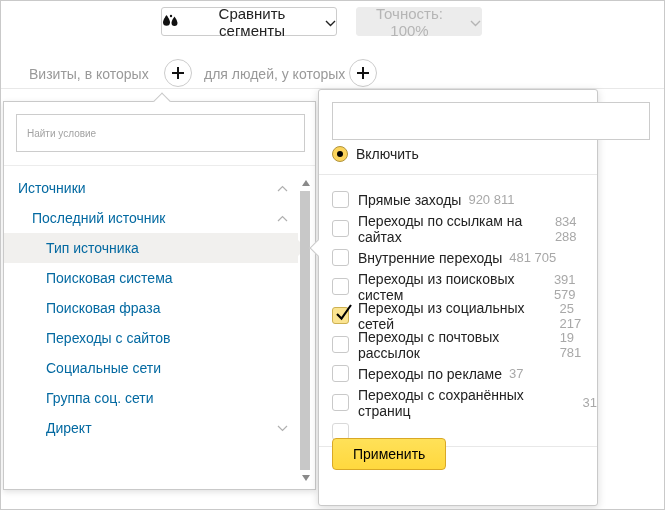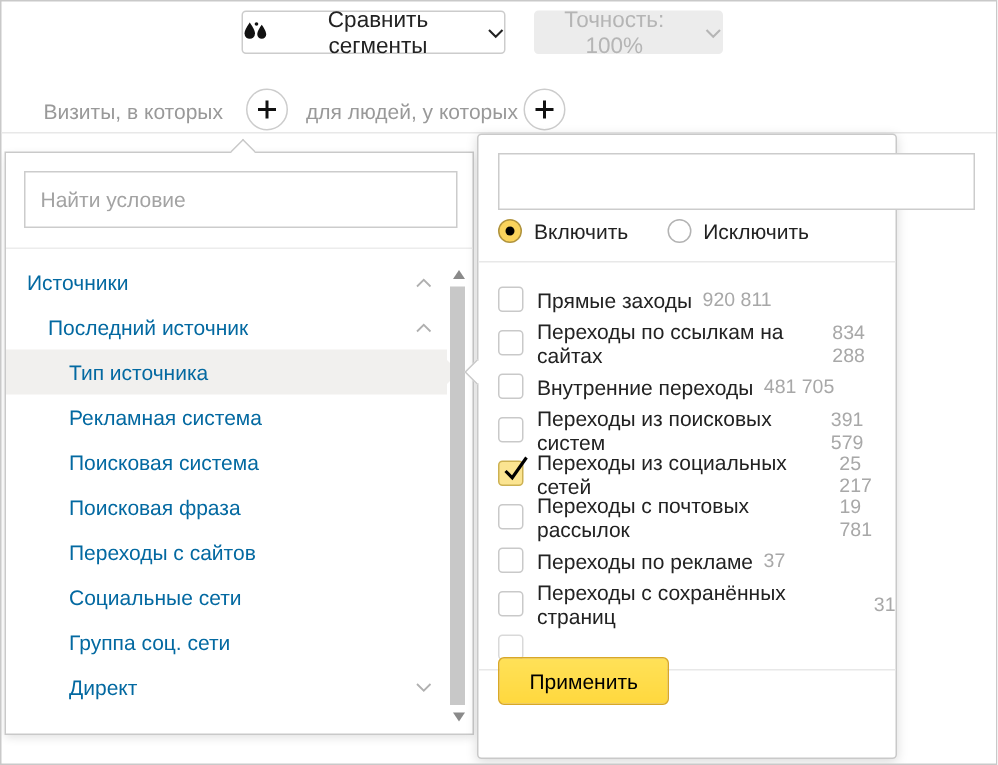--- a/index.html
+++ b/index.html
@@ -39,21 +39,21 @@
     background: #fff; border: 1px solid #c9c9c9;
     box-shadow: 0 2px 6px rgba(0,0,0,.12); z-index: 2;
   }
   .left-panel .notch-up {
     position: absolute; top: -7px; left: 152px; width: 12px; height: 12px;
     background: #fff; transform: rotate(45deg);
     border-left: 1px solid #c9c9c9; border-top: 1px solid #c9c9c9;
   }
   .search-input {
     position: absolute; left: 12px; top: 12px; width: 289px; height: 38px;
-    border: 1px solid #ccc; padding: 0 10px; font-size: 14px; color: #222;
+    border: 1px solid #ccc; padding: 0 10px; font-size: 10px; color: #222;
     font-family: "Liberation Sans", sans-serif; outline: none; background: #fff;
   }
   .search-input::placeholder { color: #a3a3a3; }
   .lp-divider { position: absolute; left: 0; top: 63px; width: 100%; height: 1px; background: #ececec; }
   .tree { position: absolute; left: 0; top: 71px; width: 100%; }
   .tree-item {
     width: 294px; height: 30px; display: flex; align-items: center;
     font-size: 14px; color: #0369a1; cursor: pointer; position: relative;
   }
   .tree-item.lvl1 { padding-left: 14px; }
@@ -190,24 +190,20 @@
       <svg width="11" height="7" viewBox="0 0 11 7">
               <polyline points="1,1 5.5,5.5 10,1" fill="none" stroke="#b0b0b0" stroke-width="1.2"></polyline>
             </svg>
     </span>
   </div>
         <div class="tree-item lvl3 selected">
     <span>Тип источника</span>
 
   </div>
         <div class="tree-item lvl3">
-    <span>Рекламная система</span>
-
-  </div>
-        <div class="tree-item lvl3">
     <span>Поисковая система</span>
 
   </div>
         <div class="tree-item lvl3">
     <span>Поисковая фраза</span>
 
   </div>
         <div class="tree-item lvl3">
     <span>Переходы с сайтов</span>
 
@@ -237,24 +233,20 @@
   </div>
 
   <div class="popup">
     <div class="notch-left"></div>
     <input class="popup-search" type="text" value="" style="">
     <div class="radio-row">
       <div class="radio-opt">
         <span class="radio checked"></span>
         <span>Включить</span>
       </div>
-      <div class="radio-opt">
-        <span class="radio"></span>
-        <span>Исключить</span>
-      </div>
     </div>
     <div class="pp-divider1"></div>
     <div class="options">
         <div class="opt-row">
     <span class="checkbox">
       
     </span>
     <span class="opt-label">Прямые заходы</span>
     <span class="opt-count">920 811</span>
   </div>

